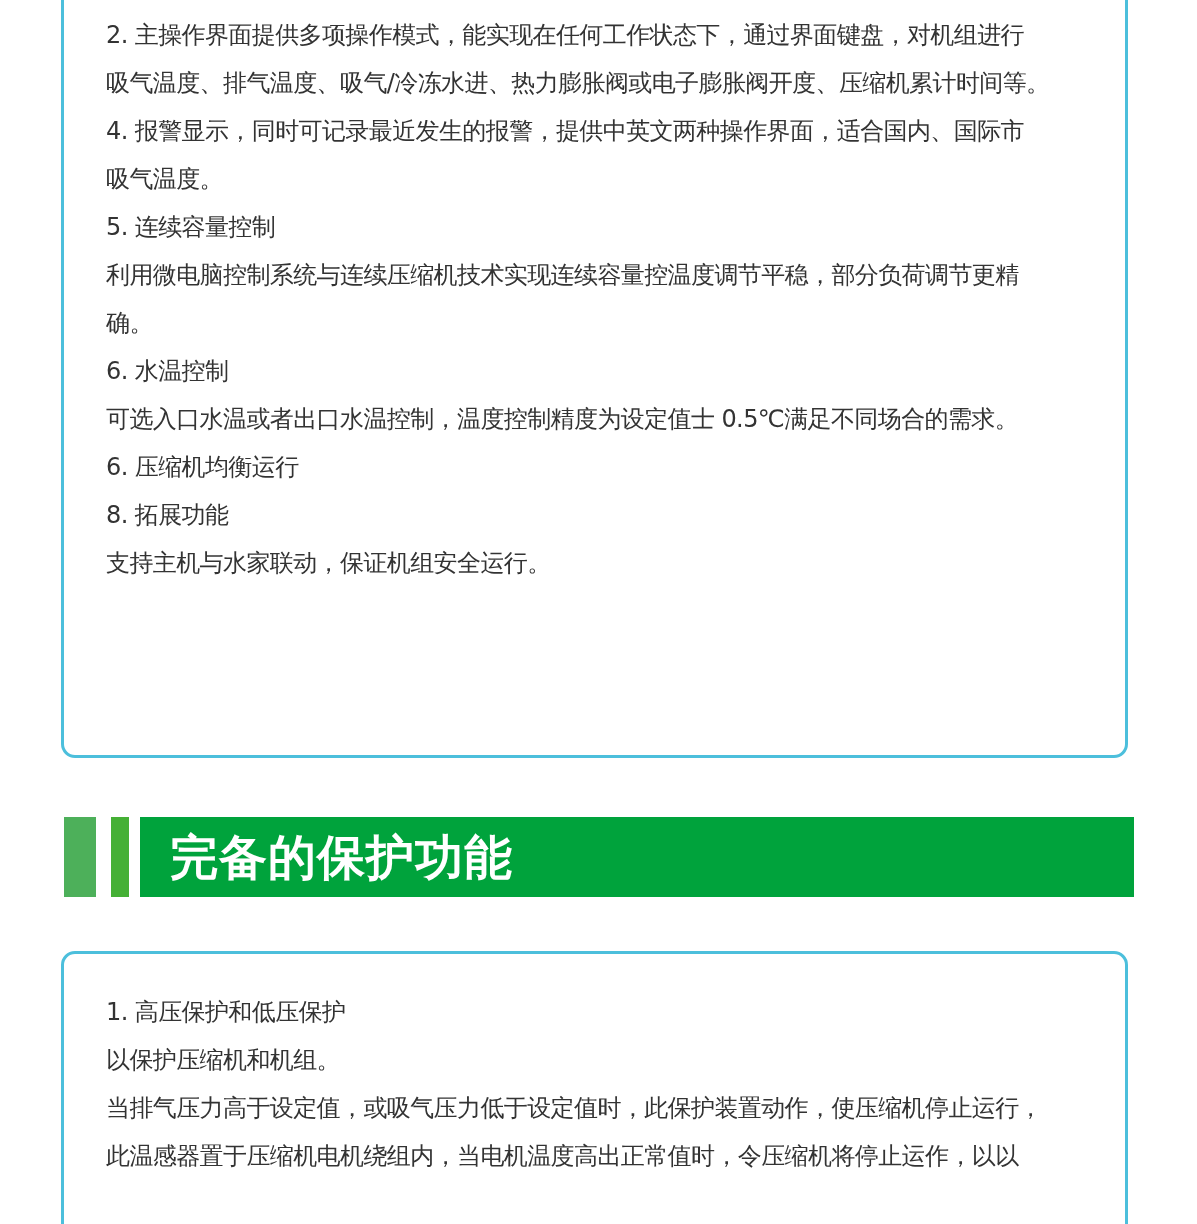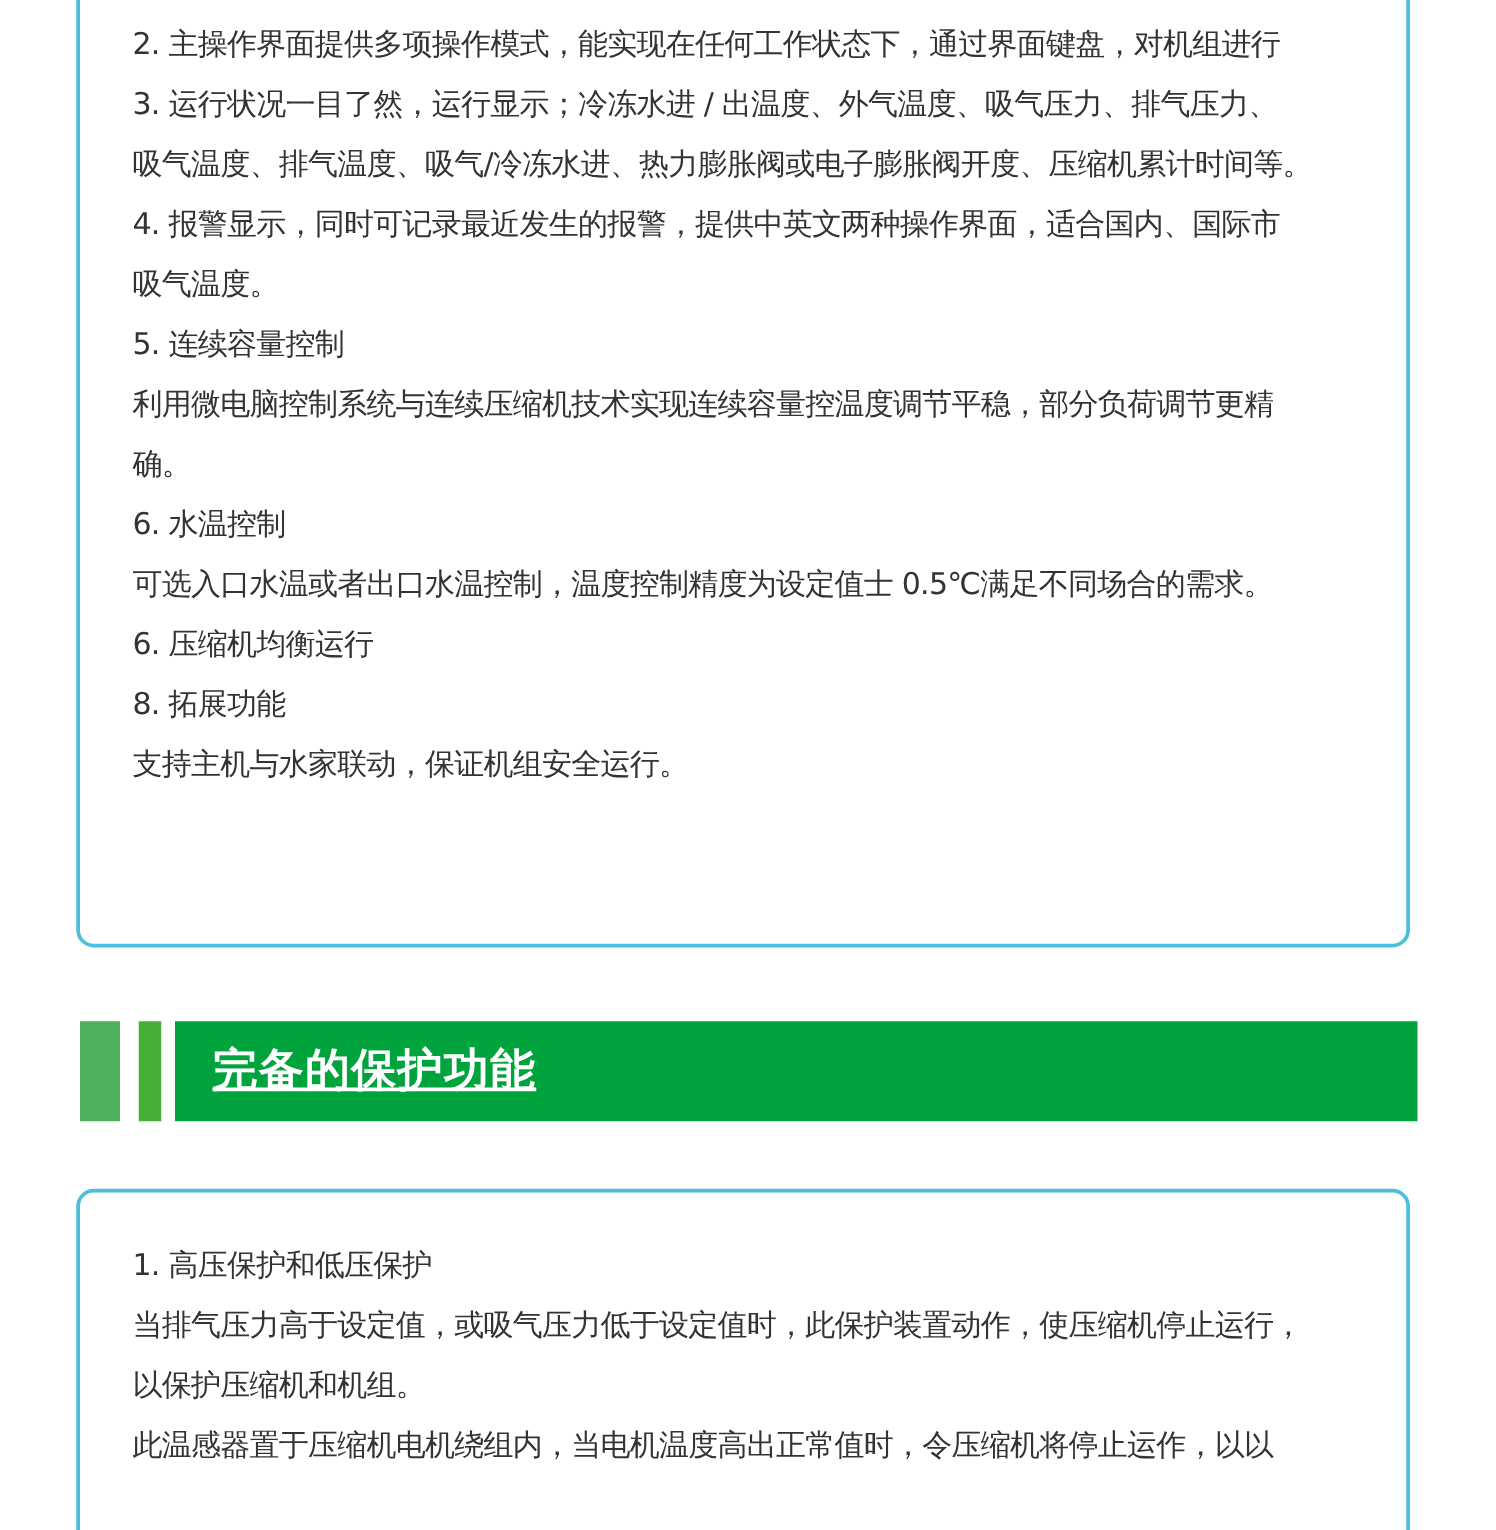--- a/index.html
+++ b/index.html
@@ -55,36 +55,34 @@
   .bar-2 { position: absolute; left: 47px; top: 0; width: 18px; height: 80px; }
   .bar-main {
     position: absolute; left: 76px; top: 0; right: 0; height: 80px;
   }
   .section-title {
     position: absolute;
     left: 106px;
     top: 0;
     height: 80px;
     line-height: 80px;
-    font-size: 36px;
+    font-size: 48px;
     font-weight: bold;
     color: #ffffff;
     letter-spacing: 1px;
-    text-decoration: underline;
   }
 </style>
 </head>
 <body>
 
 <div class="page">
 
   <div class="card card-top">
     <div class="lines">
       <div class="line">2. 主操作界面提供多项操作模式，能实现在任何工作状态下，通过界面键盘，对机组进行</div>
-      <div class="line">3. 运行状况一目了然，运行显示；冷冻水进 / 出温度、外气温度、吸气压力、排气压力、</div>
       <div class="line">吸气温度、排气温度、吸气/冷冻水进、热力膨胀阀或电子膨胀阀开度、压缩机累计时间等。</div>
       <div class="line">4. 报警显示，同时可记录最近发生的报警，提供中英文两种操作界面，适合国内、国际市</div>
       <div class="line">吸气温度。</div>
       <div class="line">5. 连续容量控制</div>
       <div class="line">利用微电脑控制系统与连续压缩机技术实现连续容量控温度调节平稳，部分负荷调节更精</div>
       <div class="line">确。</div>
       <div class="line">6. 水温控制</div>
       <div class="line">可选入口水温或者出口水温控制，温度控制精度为设定值士 0.5℃满足不同场合的需求。</div>
       <div class="line">6. 压缩机均衡运行</div>
       <div class="line">8. 拓展功能</div>
@@ -95,19 +93,19 @@
   <div class="section-header">
     <div class="bar-1" style="background:#4db05a;"></div>
     <div class="bar-2" style="background:#45b035;"></div>
     <div class="bar-main" style="background:#00a33c;"></div>
     <div class="section-title">完备的保护功能</div>
   </div>
 
   <div class="card card-bottom">
     <div class="lines">
       <div class="line">1.  高压保护和低压保护</div>
+      <div class="line">以保护压缩机和机组。</div>
       <div class="line">当排气压力高于设定值，或吸气压力低于设定值时，此保护装置动作，使压缩机停止运行，</div>
-      <div class="line">以保护压缩机和机组。</div>
       <div class="line">此温感器置于压缩机电机绕组内，当电机温度高出正常值时，令压缩机将停止运作，以以</div>
     </div>
   </div>
 
 </div>
 
 </body></html>

